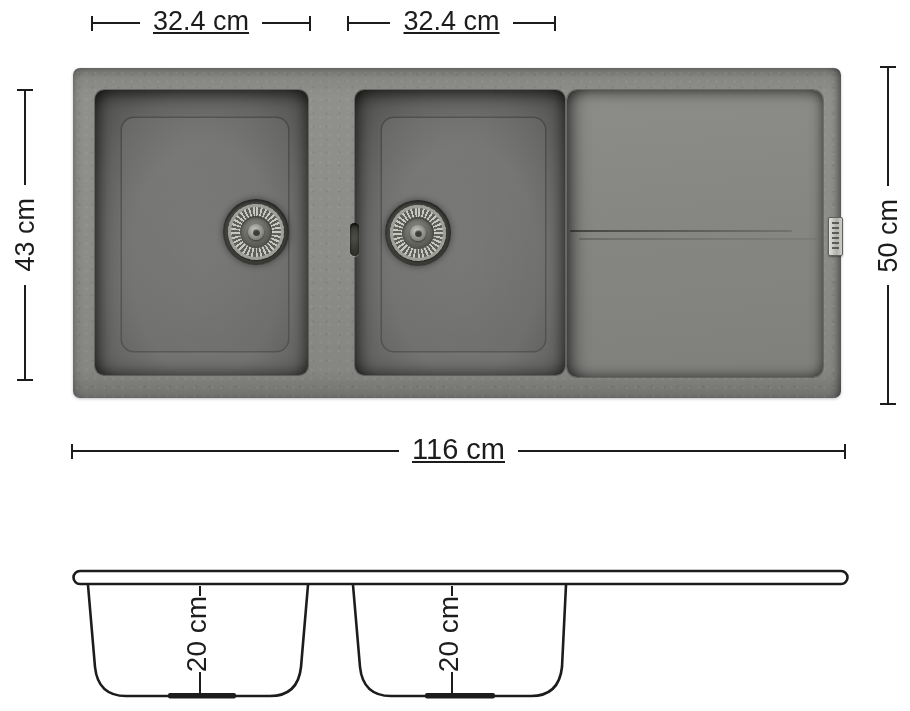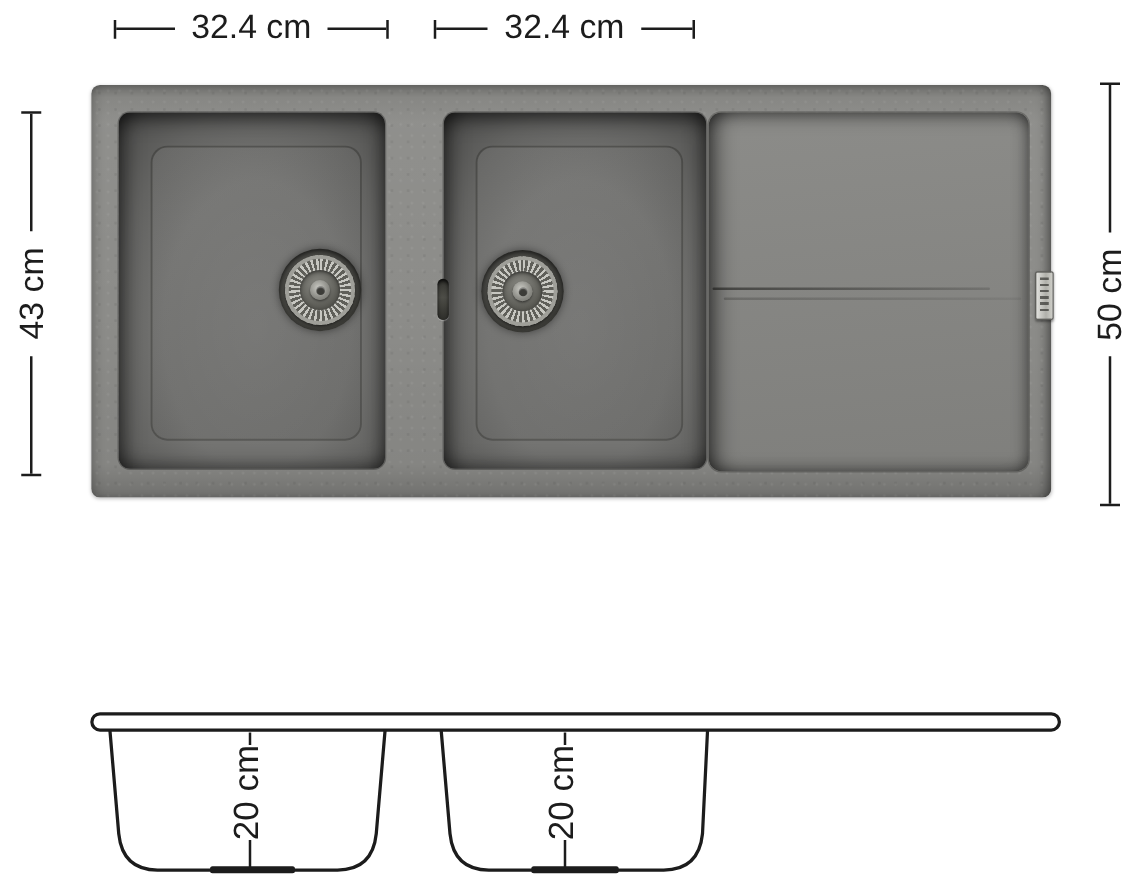--- a/index.html
+++ b/index.html
@@ -1,21 +1,21 @@
 <!DOCTYPE html>
 <html style="--background: #ffffff; --line: #1c1c1c; --sink-rim: #8c8c89; --bowl-interior: #6f6f6d; --drainboard: #878784; --drain-metal: #b9b9b3;"><head>
 <meta charset="utf-8">
 <style>
   html,body{margin:0;padding:0;background:#fff;}
   .canvas{position:relative;width:910px;height:711px;background:var(--background);overflow:hidden;
           font-family:"Liberation Sans",sans-serif;color:var(--line);}
 
   
   .dim{position:absolute;display:flex;}
-  .dim-h{flex-direction:row;align-items:center;height:18px;}
+  .dim-h{flex-direction:row;align-items:center;height:18px;text-decoration:underline;}
   .dim-v{flex-direction:column;align-items:center;width:18px;}
   .hline{flex:1;height:2px;background:var(--line);}
   .vline{flex:1;width:2px;background:var(--line);}
   .tick-v{width:2px;height:15px;background:var(--line);flex:0 0 auto;}
   .tick-h{height:2px;width:16px;background:var(--line);flex:0 0 auto;}
   .dlabel{font-size:27px;line-height:1;padding:0 13px;white-space:nowrap;transform:translateY(-2px);}
   .dlabel-lg{font-size:29px;}
   .vlabel{font-size:27px;line-height:1;padding:13px 0;white-space:nowrap;
           writing-mode:vertical-rl;transform:rotate(180deg);}
 
@@ -117,20 +117,27 @@
   </div>
 
   <div class="dim dim-v" style="left:879px;top:66px;height:339px;">
     <span class="tick-h"></span>
     <span class="vline"></span>
     <span class="vlabel">50 cm</span>
     <span class="vline"></span>
     <span class="tick-h"></span>
   </div>
 
+  <div class="dim dim-h" style="left:71px;top:442px;width:775px;">
+    <span class="tick-v"></span>
+    <span class="hline"></span>
+    <span class="dlabel dlabel-lg">116 cm</span>
+    <span class="hline"></span>
+    <span class="tick-v"></span>
+  </div>
 
   <div class="sink">
     <div class="bowl bowl1">
       <div class="bowl-floor"></div>
     </div>
     <div class="bowl bowl2">
       <div class="bowl-floor"></div>
     </div>
     <div class="drainboard">
       <div class="groove groove-1"></div>

